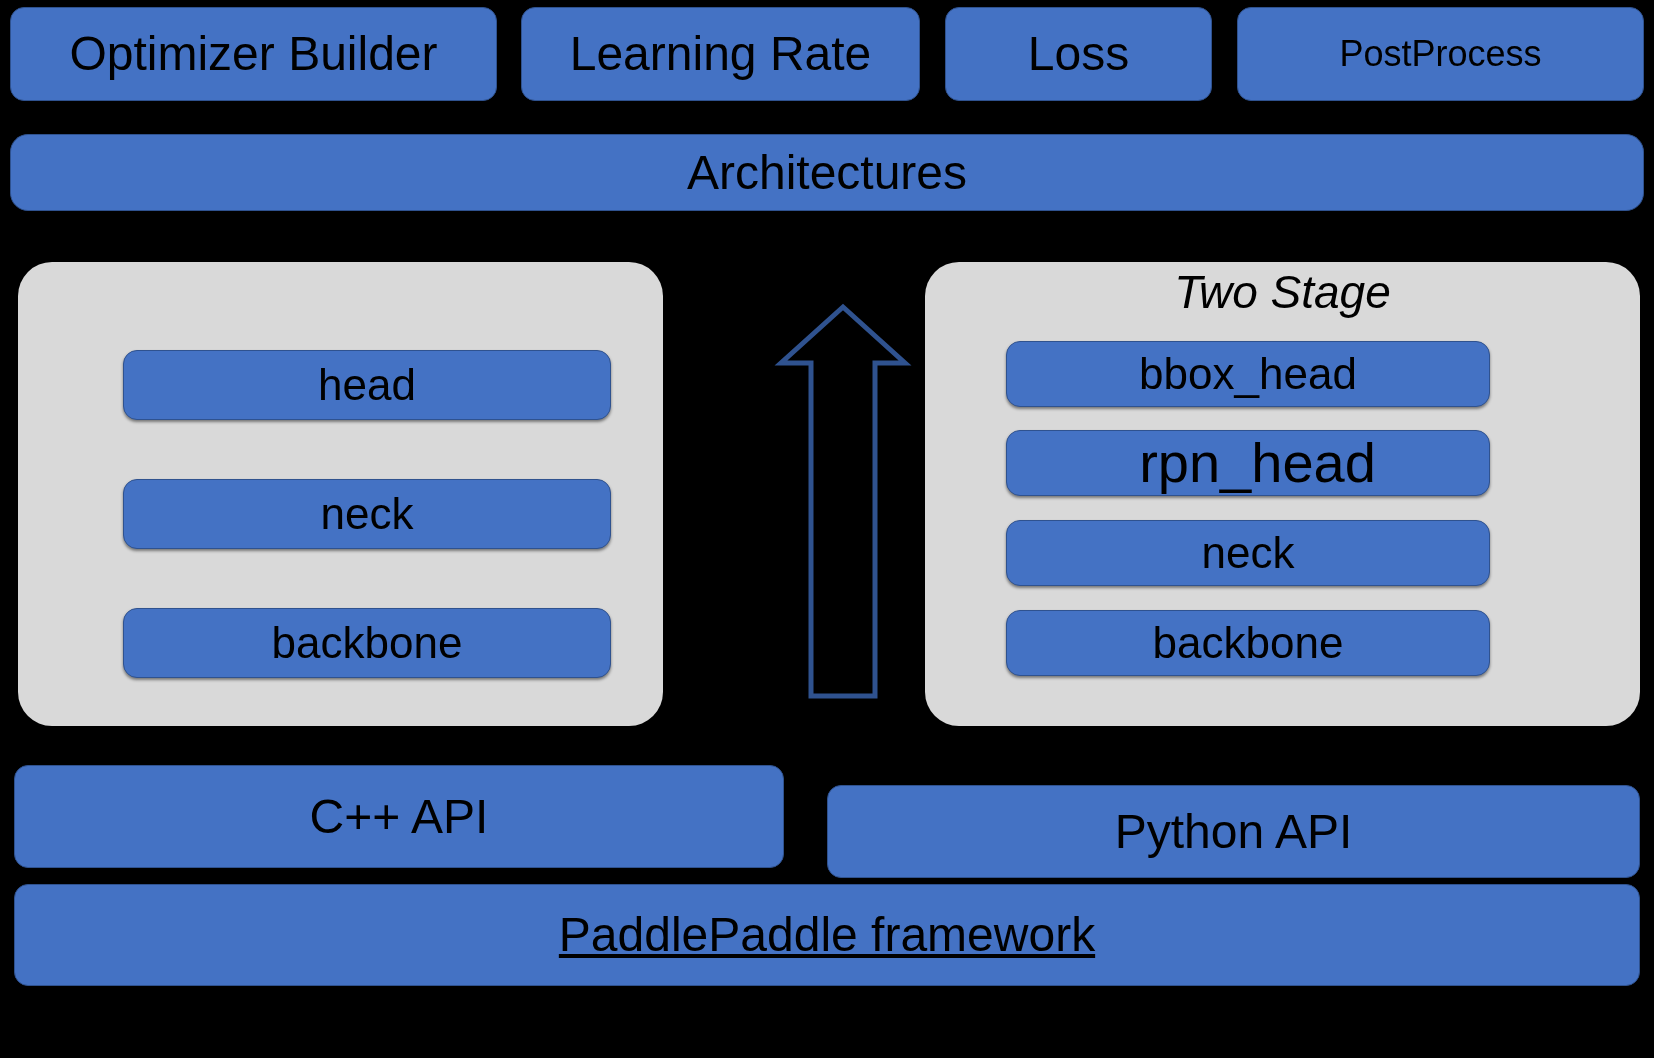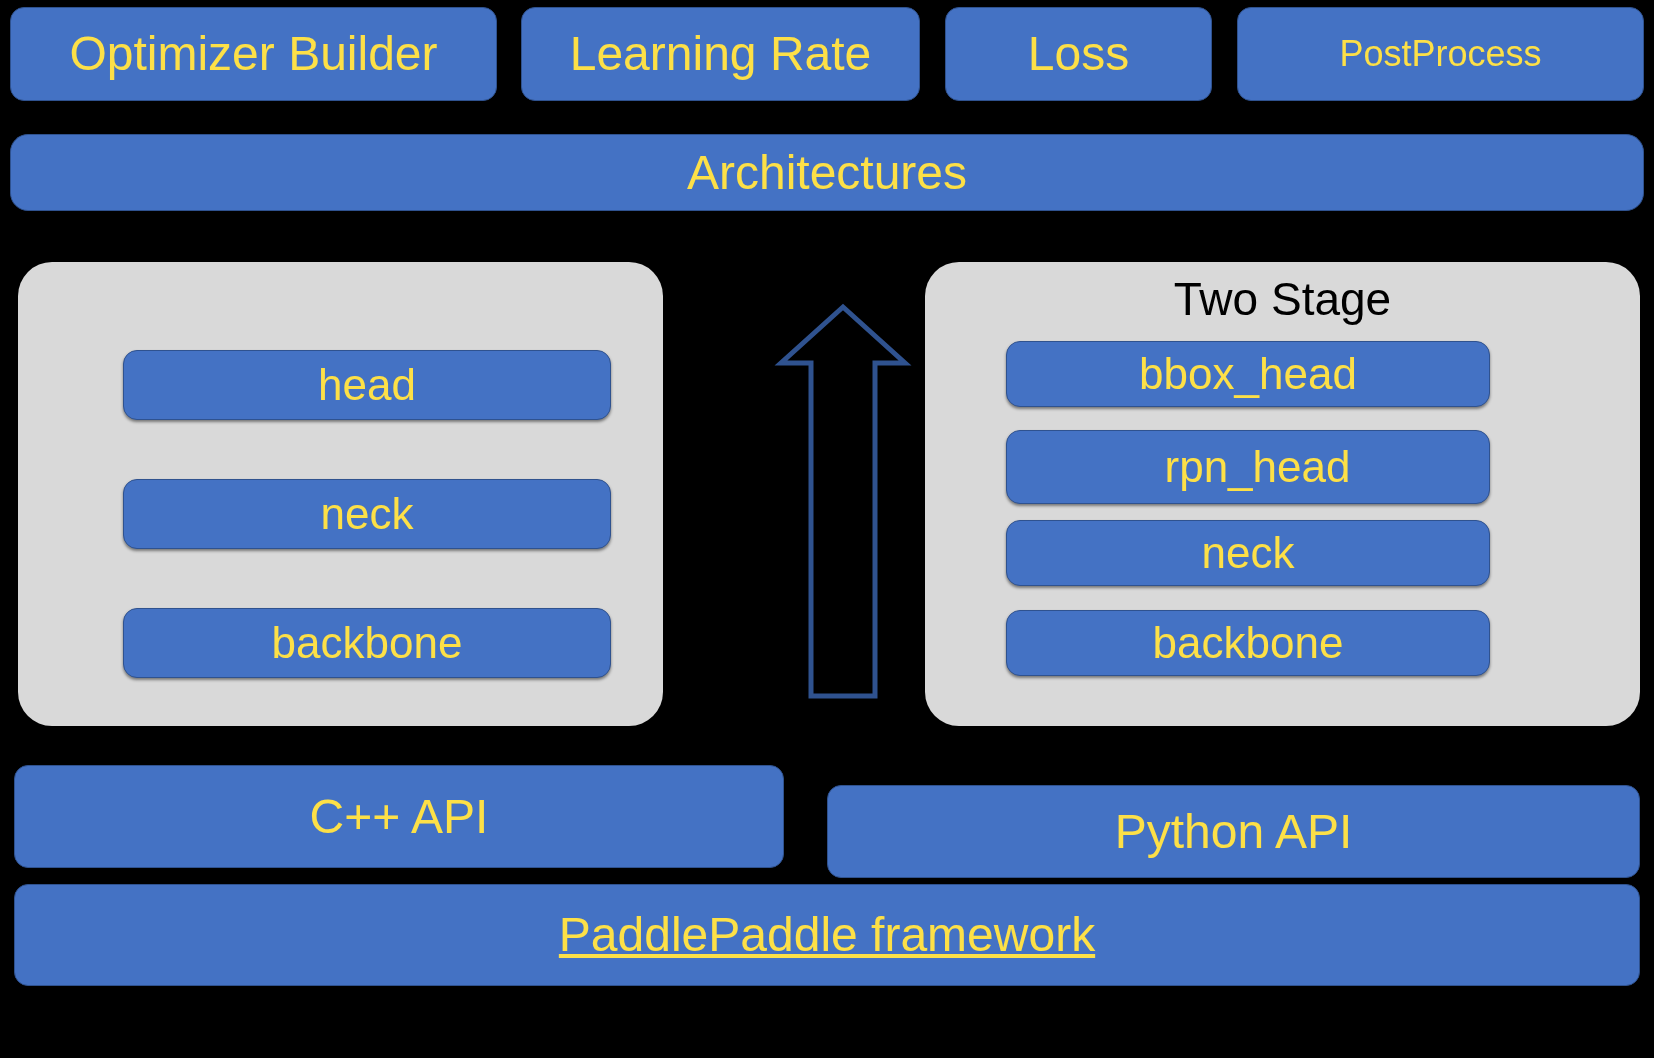--- a/index.html
+++ b/index.html
@@ -20,21 +20,21 @@
   
   .bluebox {
     position: absolute;
     background: #4472C4;
     border: 1px solid #2F528F;
     border-radius: 14px;
     box-sizing: border-box;
     display: flex;
     align-items: center;
     justify-content: center;
-    color: #fde047;
+    color: #000000;
     font-family: "Liberation Sans", sans-serif;
     font-weight: 400;
     line-height: 1;
     text-align: center;
     white-space: nowrap;
     box-shadow: 0 2px 3px rgba(0,0,0,0.45);
   }
 
   
   .stagebox {
@@ -67,23 +67,23 @@
 
   
   #stage-one            { left: 18px;   top: 262px; width: 645px;  height: 464px; }
   #title-one-stage      { top: 276px; }
   #box-one-head         { left: 123px;  top: 350px; width: 488px;  height: 70px;  font-size: 44px; }
   #box-one-neck         { left: 123px;  top: 479px; width: 488px;  height: 70px;  font-size: 44px; }
   #box-one-backbone     { left: 123px;  top: 608px; width: 488px;  height: 70px;  font-size: 44px; }
 
   
   #stage-two            { left: 925px;  top: 262px; width: 715px;  height: 464px; }
-  #title-two-stage      { top: 276px; }
+  #title-two-stage      { top: 269px; font-style: italic; }
   #box-two-bbox-head    { left: 1006px; top: 341px; width: 484px;  height: 66px;  font-size: 44px; }
-  #box-two-rpn-head     { left: 1006px; top: 430px; width: 484px;  height: 74px;  font-size: 44px; padding-left: 19px; }
+  #box-two-rpn-head     { left: 1006px; top: 430px; width: 484px;  height: 66px;  font-size: 56px; padding-left: 19px; }
   #box-two-neck         { left: 1006px; top: 520px; width: 484px;  height: 66px;  font-size: 44px; }
   #box-two-backbone     { left: 1006px; top: 610px; width: 484px;  height: 66px;  font-size: 44px; }
 
   
   #arrow-up {
     position: absolute;
     left: 760px;
     top: 282px;
     width: 160px;
     height: 420px;

